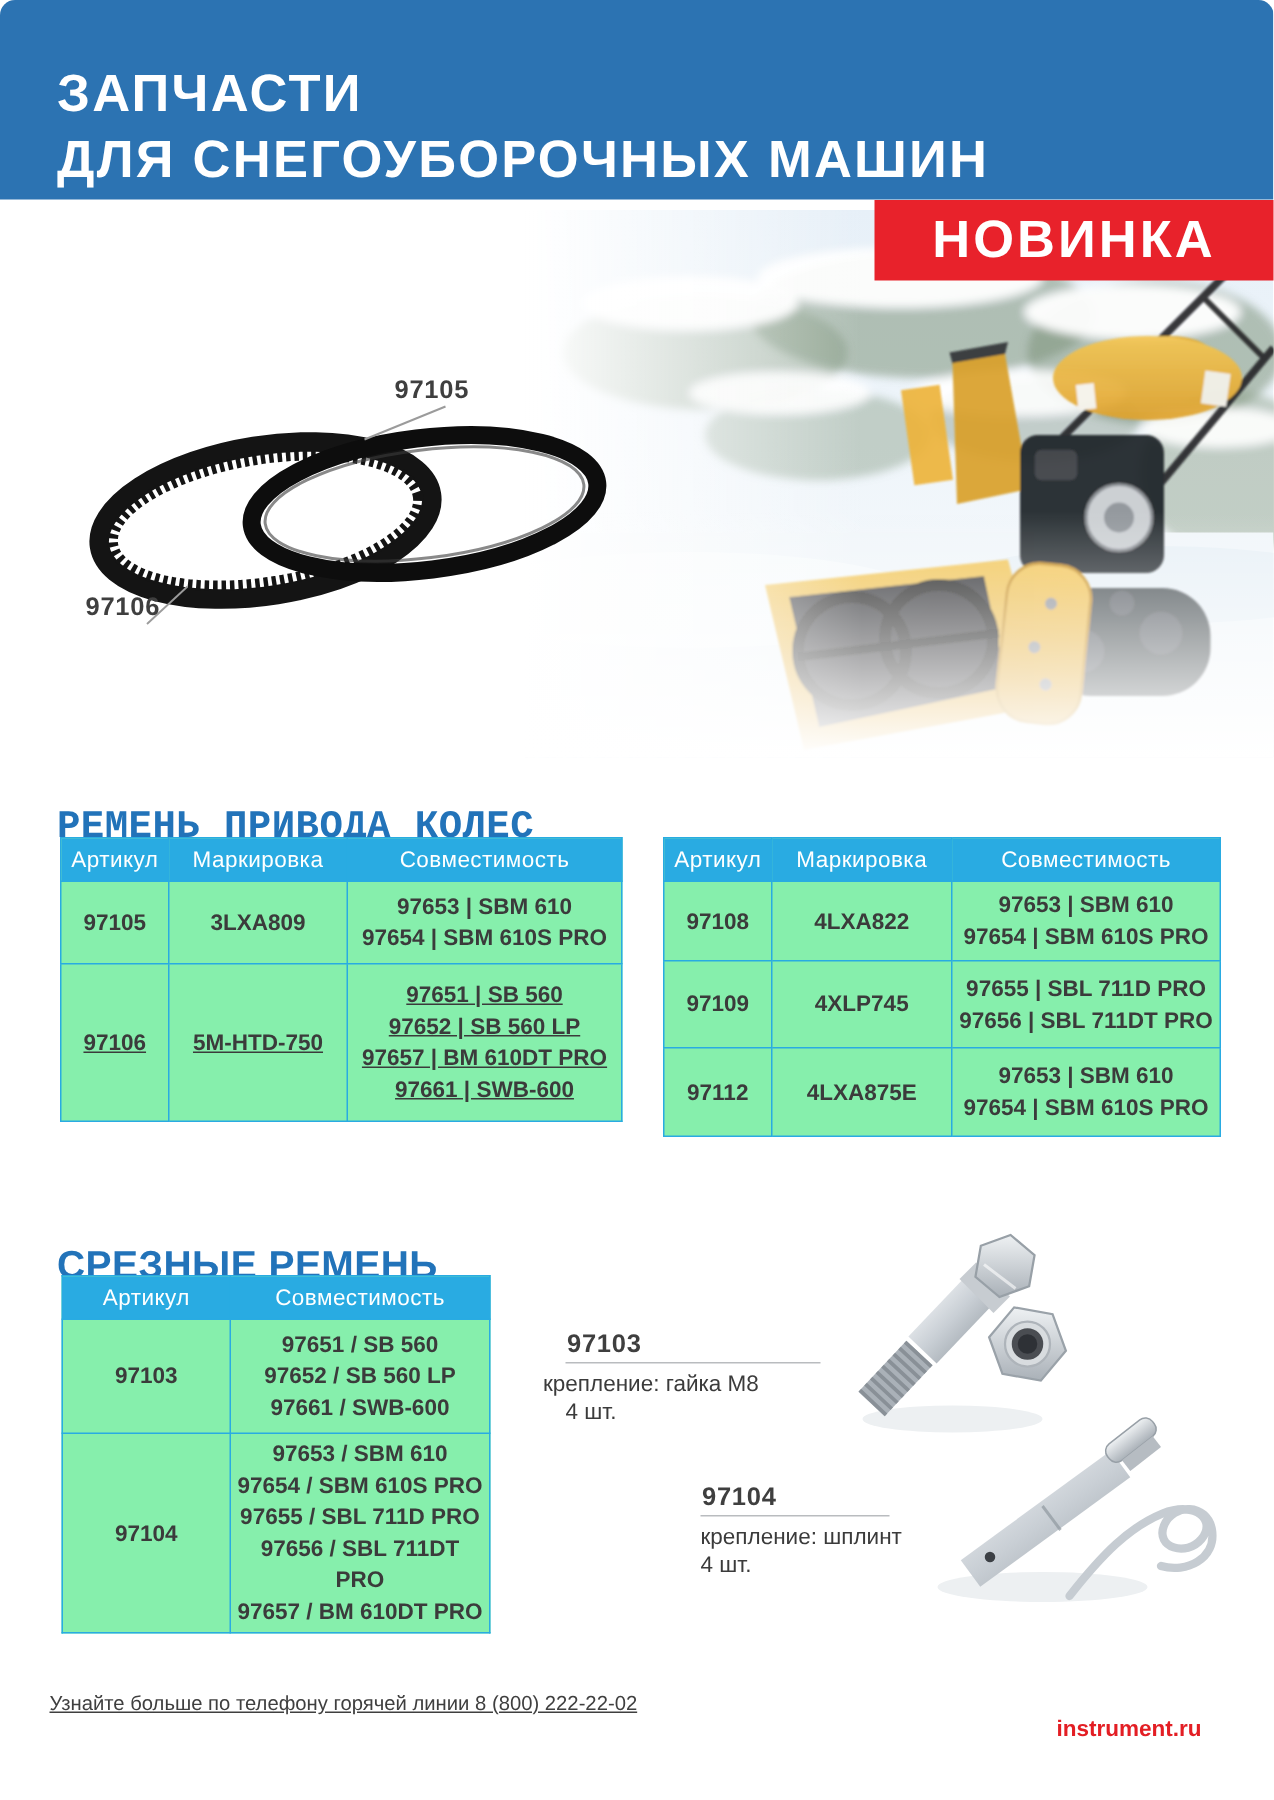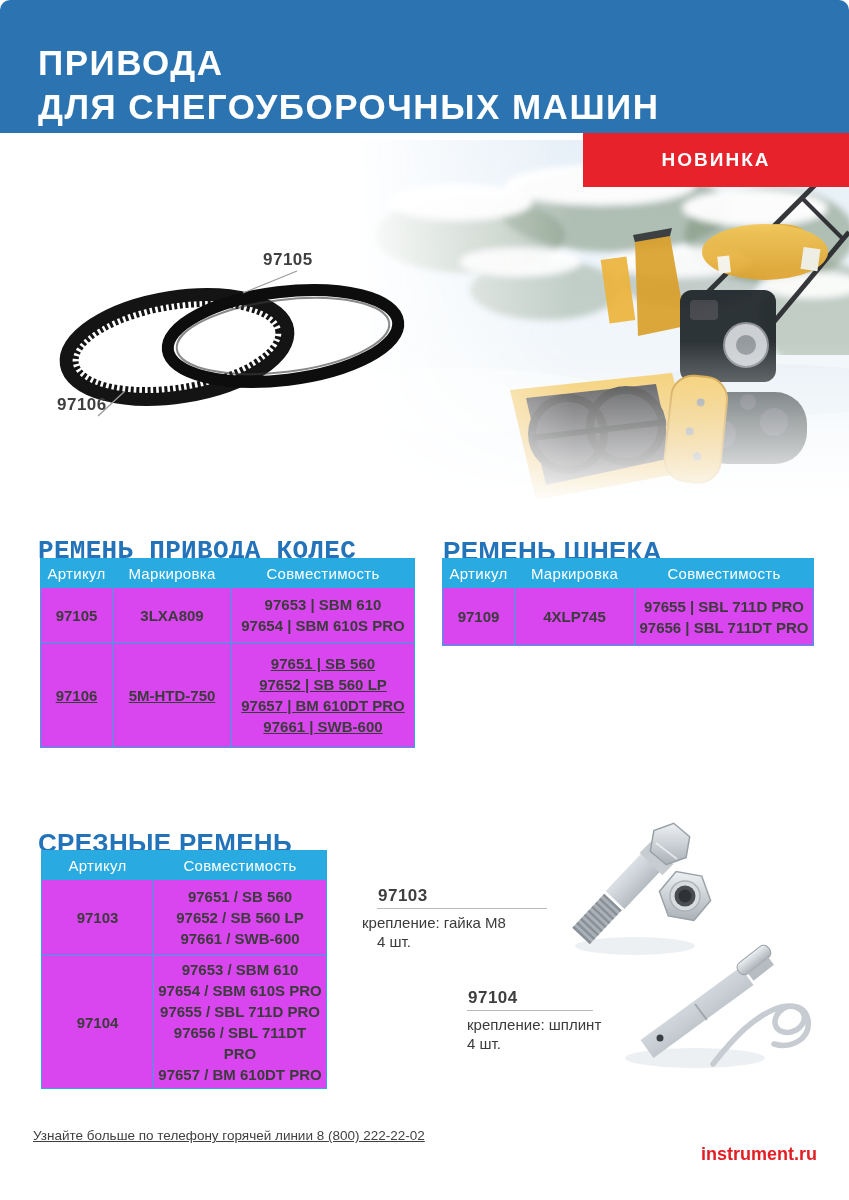--- a/index.html
+++ b/index.html
@@ -12,38 +12,38 @@
     position:absolute;left:0;top:0;width:849px;height:133px;
     background:#2c73b2;border-radius:10px 10px 0 0;z-index:2;
   }
   .main-title{
     position:absolute;left:38px;top:18px;color:#ffffff;
     font-weight:bold;font-size:35px;line-height:44px;letter-spacing:1.5px;white-space:pre-line;
   }
   .novelty-badge{
     position:absolute;left:583px;top:133px;width:266px;height:54px;background:#e8222b;
     color:#fff;display:flex;align-items:center;justify-content:center;
-    font-size:19px;font-weight:bold;letter-spacing:2px;z-index:3;
+    font-size:35px;font-weight:bold;letter-spacing:2px;z-index:3;
   }
   
   .photo-svg{position:absolute;left:350px;top:140px;width:499px;height:365px;z-index:1;}
   .belts-svg{position:absolute;left:30px;top:237px;width:410px;height:223px;z-index:2;}
   .belt-label{position:absolute;font-size:17px;font-weight:600;color:#3f3f3f;z-index:3;letter-spacing:0.5px;}
   .belt-label-top{left:263px;top:250px;}
   .belt-label-bottom{left:57px;top:395px;}
   
   .section-title{
     position:absolute;font-size:26px;font-weight:bold;color:#2273b9;letter-spacing:0.3px;white-space:nowrap;
   }
   .st-wheel{left:38px;top:514px;font-family:Liberation Mono, monospace;}
   .st-auger{left:443px;top:514px;}
   .st-bolts{left:38px;top:806px;}
   
   table.parts-table{
-    position:absolute;border-collapse:collapse;table-layout:fixed;background:#d946ef;
+    position:absolute;border-collapse:collapse;table-layout:fixed;background:#86efac;
   }
   table.parts-table th{
     background:#29abe2;color:#fff;font-size:15px;font-weight:500;
     height:28px;padding:0 2px;border:1.5px solid #29abe2;letter-spacing:0.3px;
   }
   table.parts-table td{
     border:1.5px solid #29abe2;text-align:center;vertical-align:middle;
     font-size:15px;font-weight:bold;color:#3b3b3b;line-height:21px;padding:3px 2px;
   }
   td.compat{white-space:pre-line;}
@@ -65,29 +65,29 @@
   .part-underline{position:absolute;border-top:1px solid #b9bcbf;z-index:2;}
   .ul-1{left:377px;top:908px;width:170px;}
   .ul-2{left:467px;top:1010px;width:126px;}
   .part-caption{position:absolute;font-size:15px;color:#3b3b3b;line-height:18px;z-index:2;}
   .cap-1a{left:362px;top:914px;}
   .cap-1b{left:377px;top:933px;}
   .cap-2a{left:467px;top:1016px;}
   .cap-2b{left:467px;top:1035px;}
   
   .footer-text{position:absolute;left:33px;top:1126px;font-size:13.5px;line-height:19px;color:#3f3f3f;text-decoration:underline;}
-  .site-link{position:absolute;right:32px;top:1144px;font-size:18px;font-weight:bold;color:#e31e24;text-decoration:none;}
+  .site-link{position:absolute;right:48px;top:1144px;font-size:15px;font-weight:bold;color:#e31e24;text-decoration:none;}
 </style>
 </head>
 <body>
 
 <div class="page">
 
   <header class="top-banner">
-    <h1 class="main-title">ПРИВОДА
+    <h1 class="main-title">ЗАПЧАСТИ
 ДЛЯ СНЕГОУБОРОЧНЫХ МАШИН</h1>
   </header>
   <div class="novelty-badge">НОВИНКА</div>
 
   <svg class="photo-svg" viewBox="0 0 499 365" xmlns="http://www.w3.org/2000/svg">
     <defs>
       <linearGradient id="sky" x1="0" y1="0" x2="0" y2="1">
         <stop offset="0" stop-color="#e7f0f8"></stop>
           <stop offset="0.6" stop-color="#f2f7fb"></stop>
           <stop offset="1" stop-color="#ffffff"></stop>
@@ -217,40 +217,51 @@
         <td>97106</td>
         <td>5M-HTD-750</td>
         <td class="compat">97651 | SB 560
 97652 | SB 560 LP
 97657 | BM 610DT PRO
 97661 | SWB-600</td>
       </tr>
     </tbody>
   </table>
 
-  <h2 class="section-title st-auger">РЕМЕНЬ ШНЕКА</h2>
   <table class="parts-table tbl-auger">
     <colgroup>
         <col style="width:72px">
         <col style="width:120px">
         <col style="width:179px">
       </colgroup>
     <thead>
       <tr>
         <th>Артикул</th>
         <th>Маркировка</th>
         <th>Совместимость</th>
       </tr>
     </thead>
     <tbody>
+      <tr class="r1">
+        <td>97108</td>
+        <td>4LXA822</td>
+        <td class="compat">97653 | SBM 610
+97654 | SBM 610S PRO</td>
+      </tr>
       <tr class="r2">
         <td>97109</td>
         <td>4XLP745</td>
         <td class="compat">97655 | SBL 711D PRO
 97656 | SBL 711DT PRO</td>
+      </tr>
+      <tr class="r3">
+        <td>97112</td>
+        <td>4LXA875E</td>
+        <td class="compat">97653 | SBM 610
+97654 | SBM 610S PRO</td>
       </tr>
     </tbody>
   </table>
 
   <h2 class="section-title st-bolts">СРЕЗНЫЕ РЕМЕНЬ</h2>
   <table class="parts-table tbl-bolts">
     <colgroup>
         <col style="width:112px">
         <col style="width:173px">
       </colgroup>

